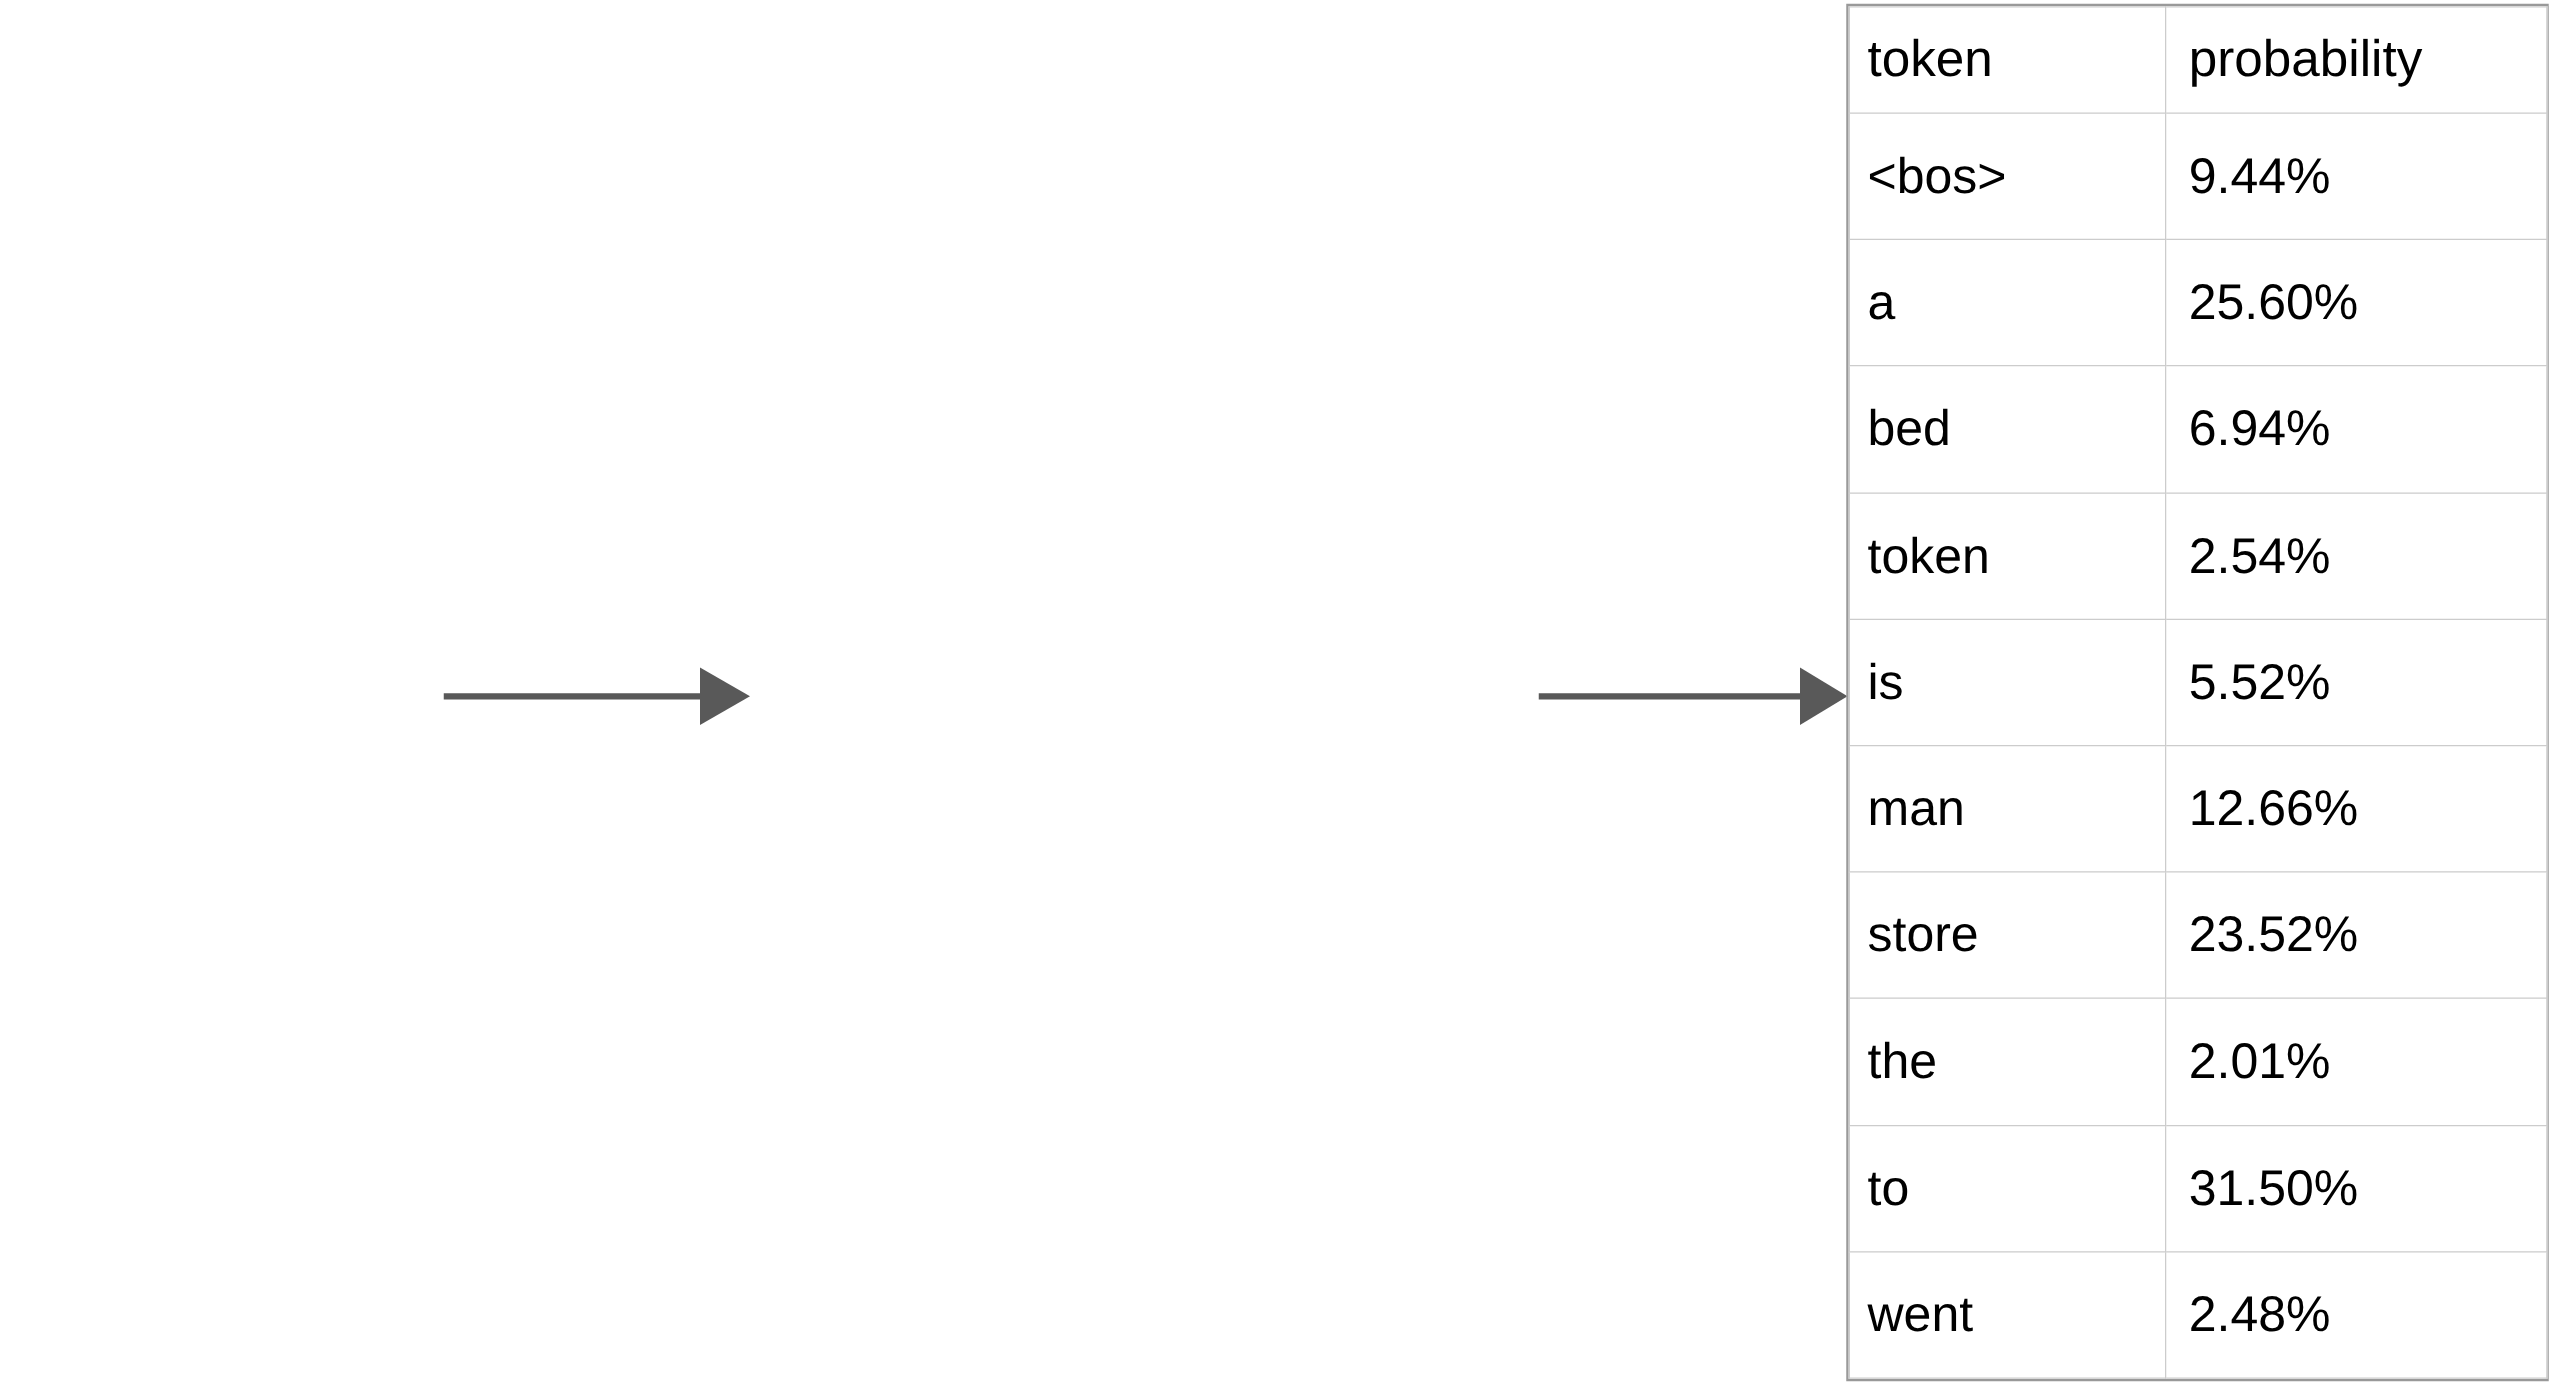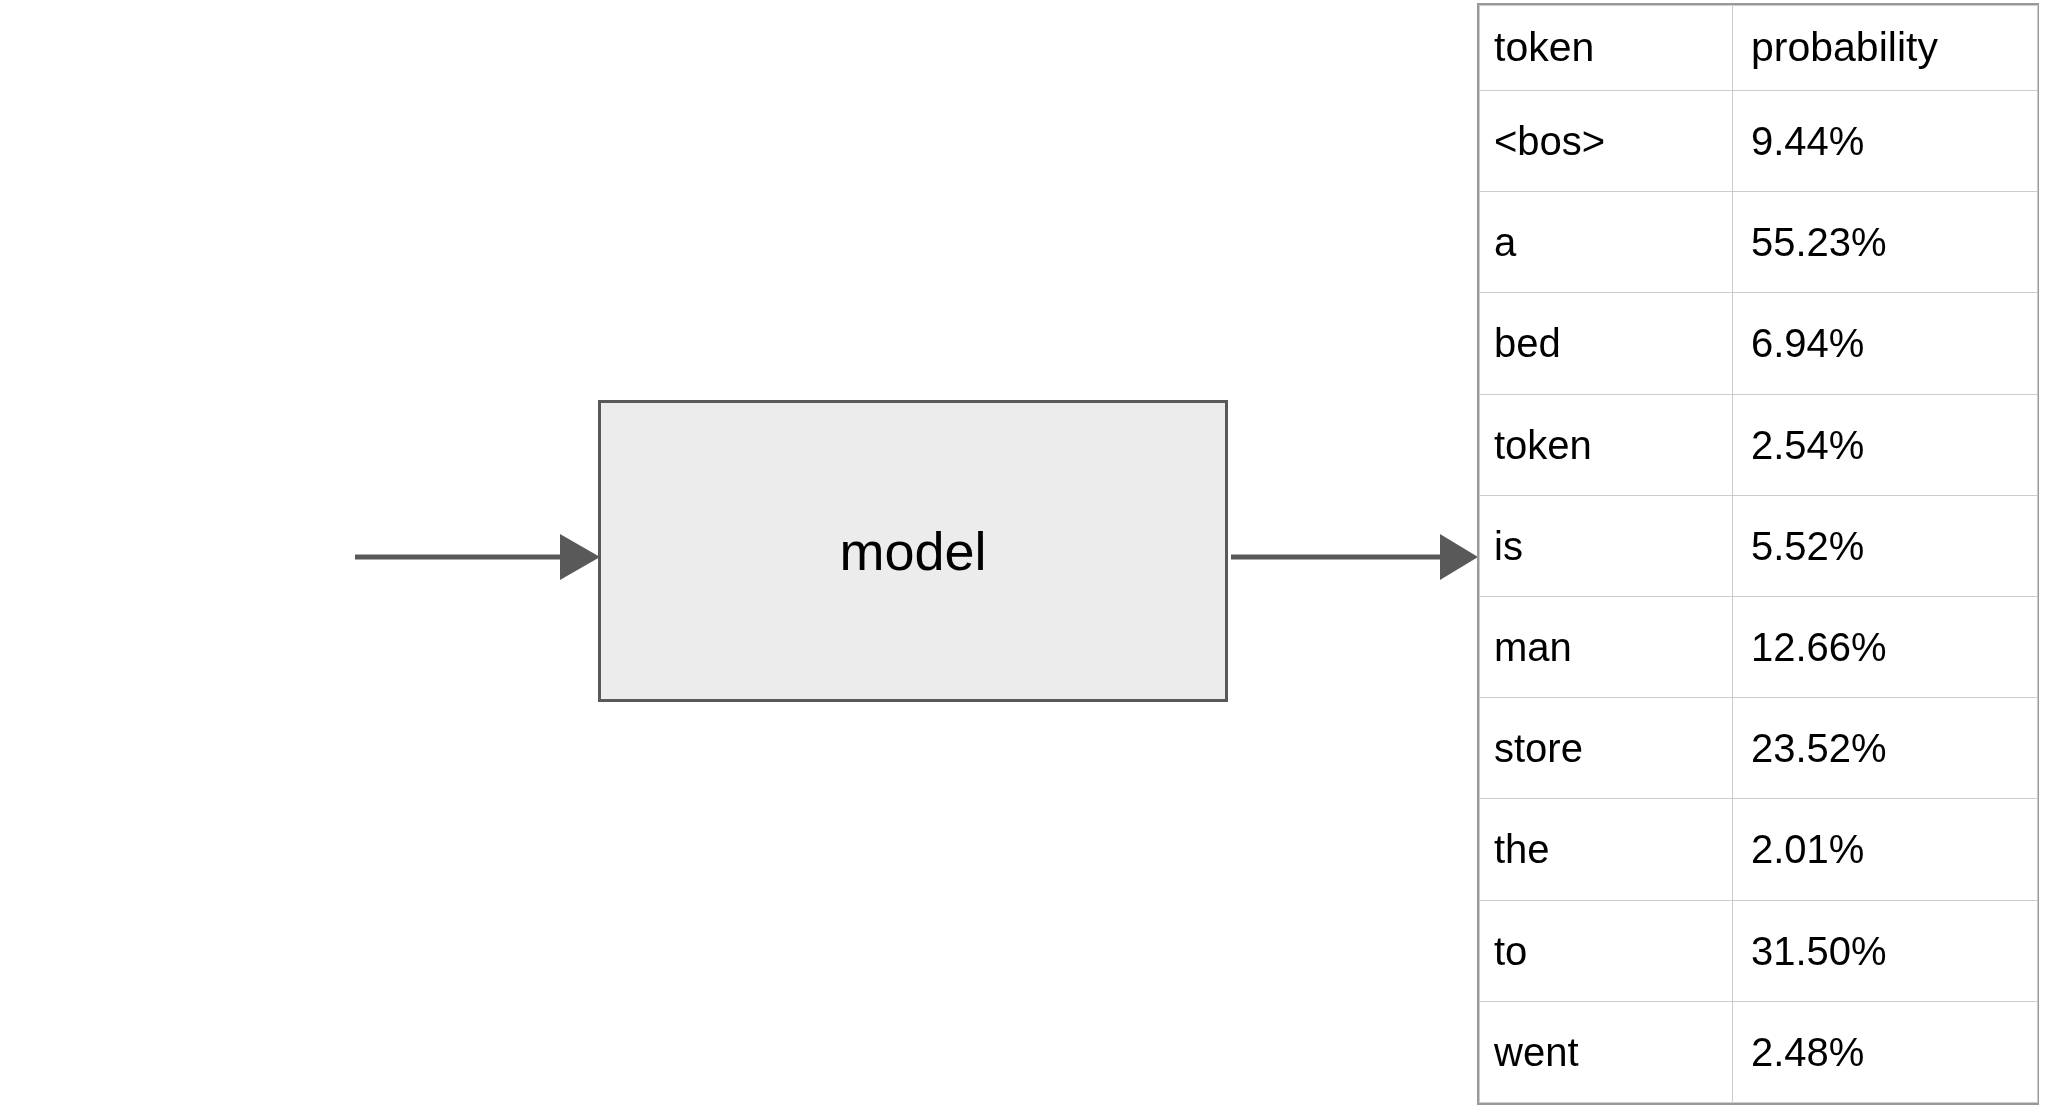--- a/index.html
+++ b/index.html
@@ -121,23 +121,20 @@
     <g>
       <line x1="355" y1="557" x2="560" y2="557" stroke="#595959" stroke-width="5"></line>
       <polygon points="560,534 600,557 560,580" fill="#595959"></polygon>
     </g>
     <g>
       <line x1="1231" y1="557" x2="1440" y2="557" stroke="#595959" stroke-width="5"></line>
       <polygon points="1440,534 1478,557 1440,580" fill="#595959"></polygon>
     </g>
   </svg>
 
-  <div id="model-box">
-    <span id="model-box-label">model</span>
-  </div>
 
   <div id="prob-table-wrap">
     <table id="prob-table">
       <colgroup>
         <col class="col-token">
         <col class="col-prob">
       </colgroup>
       <thead>
         <tr>
           <th class="token-head">token</th>
@@ -145,21 +142,21 @@
         </tr>
       </thead>
       <tbody id="prob-table-body">
 
       <tr>
             <td class="token-cell">&lt;bos&gt;</td>
             <td class="prob-cell">9.44%</td>
           </tr>
           <tr>
             <td class="token-cell">a</td>
-            <td class="prob-cell">55.23%</td>
+            <td class="prob-cell">25.60%</td>
           </tr>
           <tr>
             <td class="token-cell">bed</td>
             <td class="prob-cell">6.94%</td>
           </tr>
           <tr>
             <td class="token-cell">token</td>
             <td class="prob-cell">2.54%</td>
           </tr>
           <tr>

